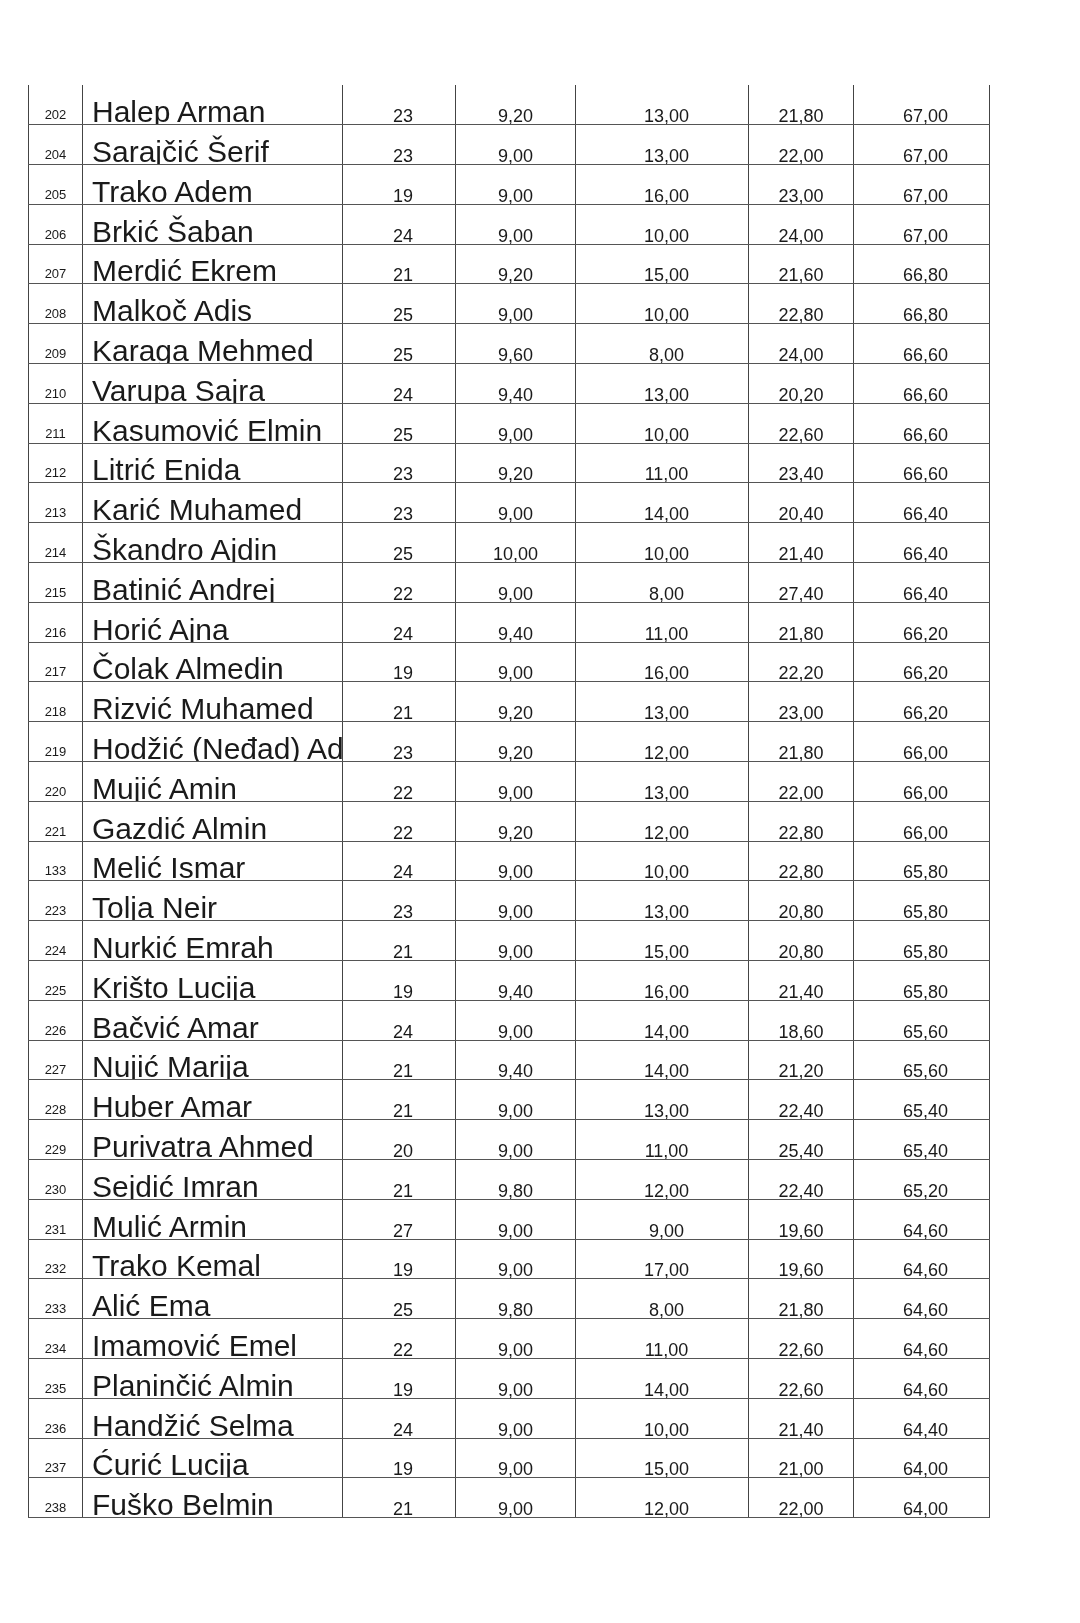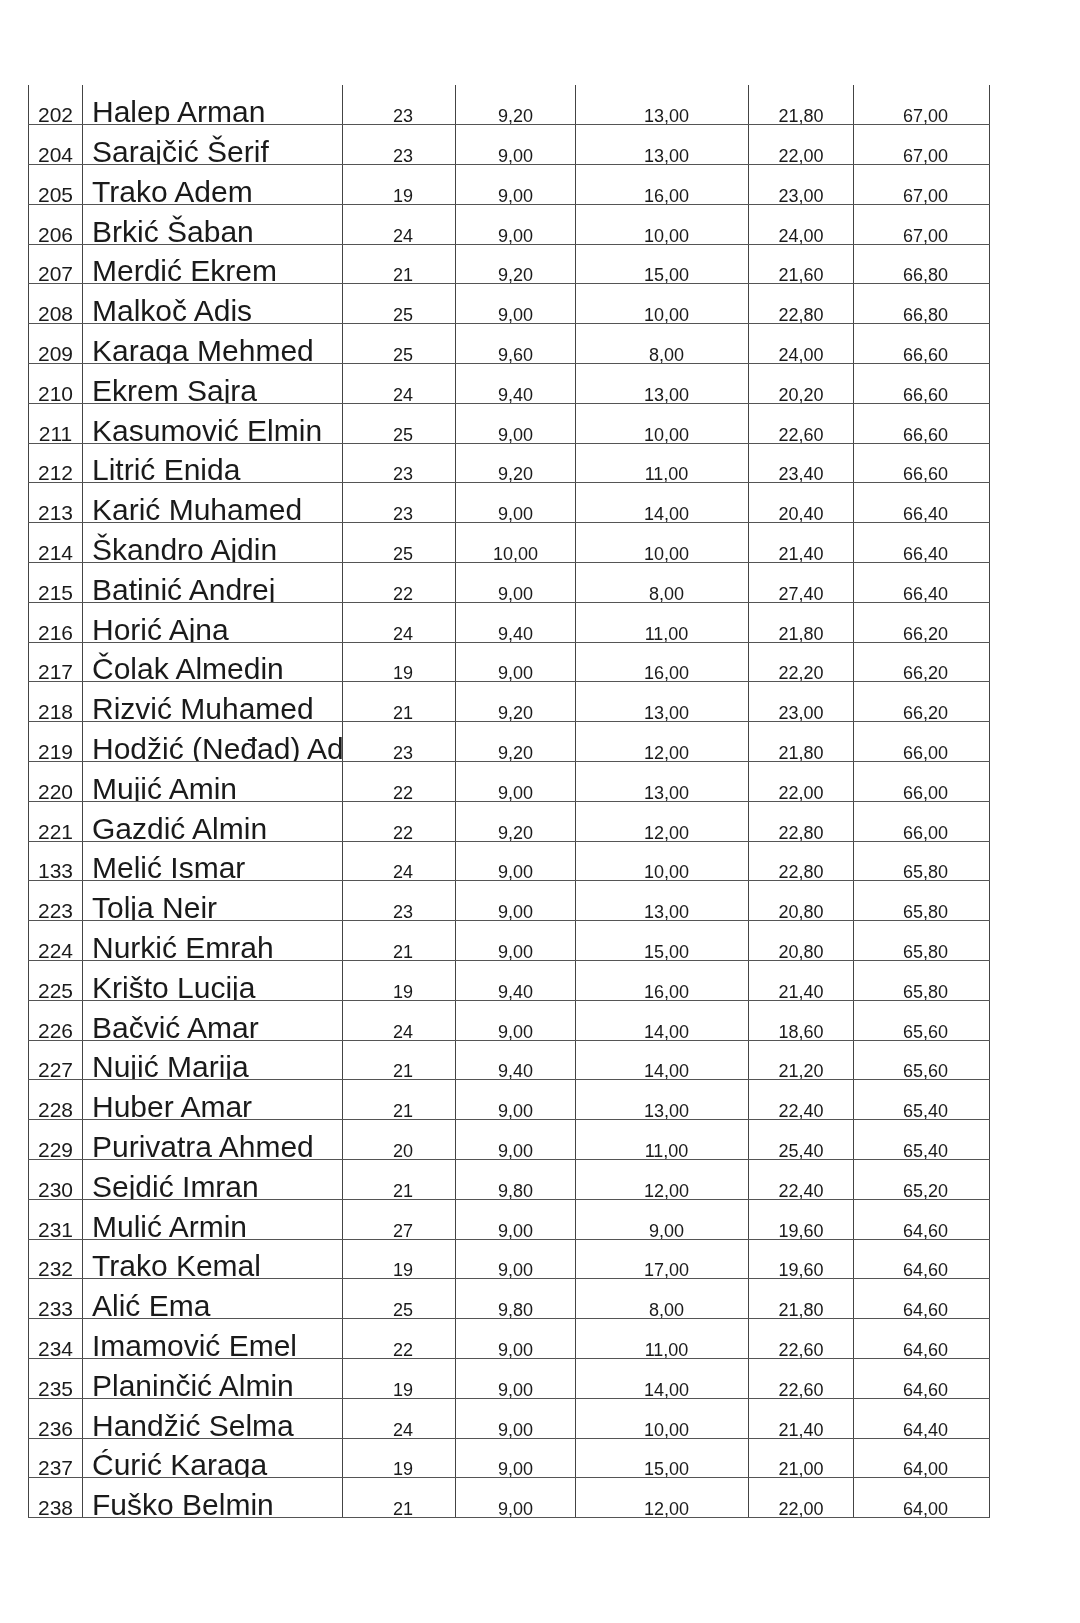--- a/index.html
+++ b/index.html
@@ -51,21 +51,21 @@
       overflow: hidden;
       white-space: nowrap;
     }
     table.ranking tr:first-child td {
       border-top: none;
     }
     table.ranking tr:first-child td.rank {
       border-top: none;
     }
     td.rank {
-      font-size: 21px;
+      font-size: 13px;
       vertical-align: top;
       text-align: center;
       padding-top: 1px;
       line-height: 18px;
     }
     td.name {
       font-size: 30px;
       vertical-align: top;
       padding-left: 9px !important;
       padding-top: 6px !important;
@@ -161,21 +161,21 @@
           <td class="rank">209</td>
           <td class="name">Karaga Mehmed</td>
           <td class="num v1"><span>25</span></td>
           <td class="num v2"><span>9,60</span></td>
           <td class="num v3"><span>8,00</span></td>
           <td class="num v4"><span>24,00</span></td>
           <td class="num v5"><span>66,60</span></td>
         </tr>
         <tr>
           <td class="rank">210</td>
-          <td class="name">Ekrem Sajra</td>
+          <td class="name">Varupa Sajra</td>
           <td class="num v1"><span>24</span></td>
           <td class="num v2"><span>9,40</span></td>
           <td class="num v3"><span>13,00</span></td>
           <td class="num v4"><span>20,20</span></td>
           <td class="num v5"><span>66,60</span></td>
         </tr>
         <tr>
           <td class="rank">211</td>
           <td class="name">Kasumović Elmin</td>
           <td class="num v1"><span>25</span></td>
@@ -404,21 +404,21 @@
           <td class="rank">236</td>
           <td class="name">Handžić Selma</td>
           <td class="num v1"><span>24</span></td>
           <td class="num v2"><span>9,00</span></td>
           <td class="num v3"><span>10,00</span></td>
           <td class="num v4"><span>21,40</span></td>
           <td class="num v5"><span>64,40</span></td>
         </tr>
         <tr>
           <td class="rank">237</td>
-          <td class="name">Ćurić Karaga</td>
+          <td class="name">Ćurić Lucija</td>
           <td class="num v1"><span>19</span></td>
           <td class="num v2"><span>9,00</span></td>
           <td class="num v3"><span>15,00</span></td>
           <td class="num v4"><span>21,00</span></td>
           <td class="num v5"><span>64,00</span></td>
         </tr>
         <tr>
           <td class="rank">238</td>
           <td class="name">Fuško Belmin</td>
           <td class="num v1"><span>21</span></td>

